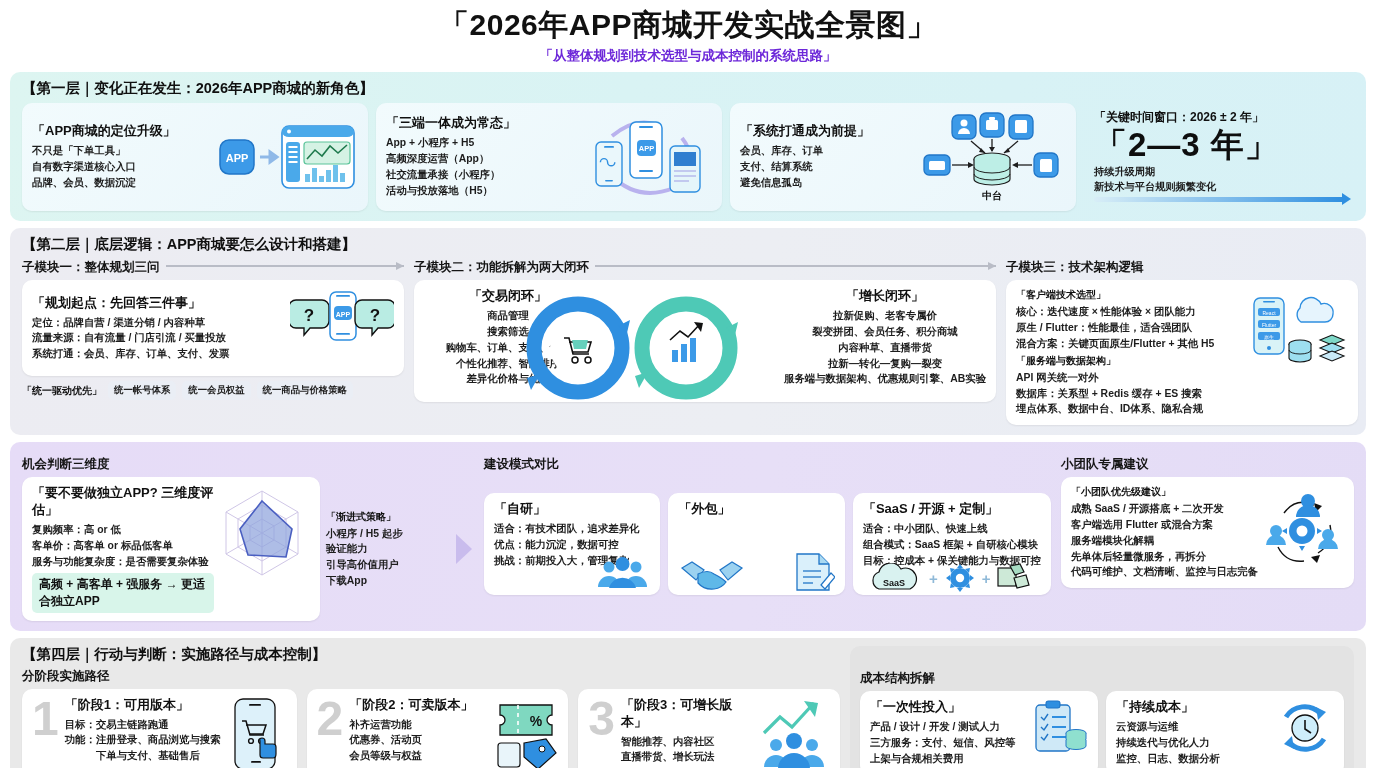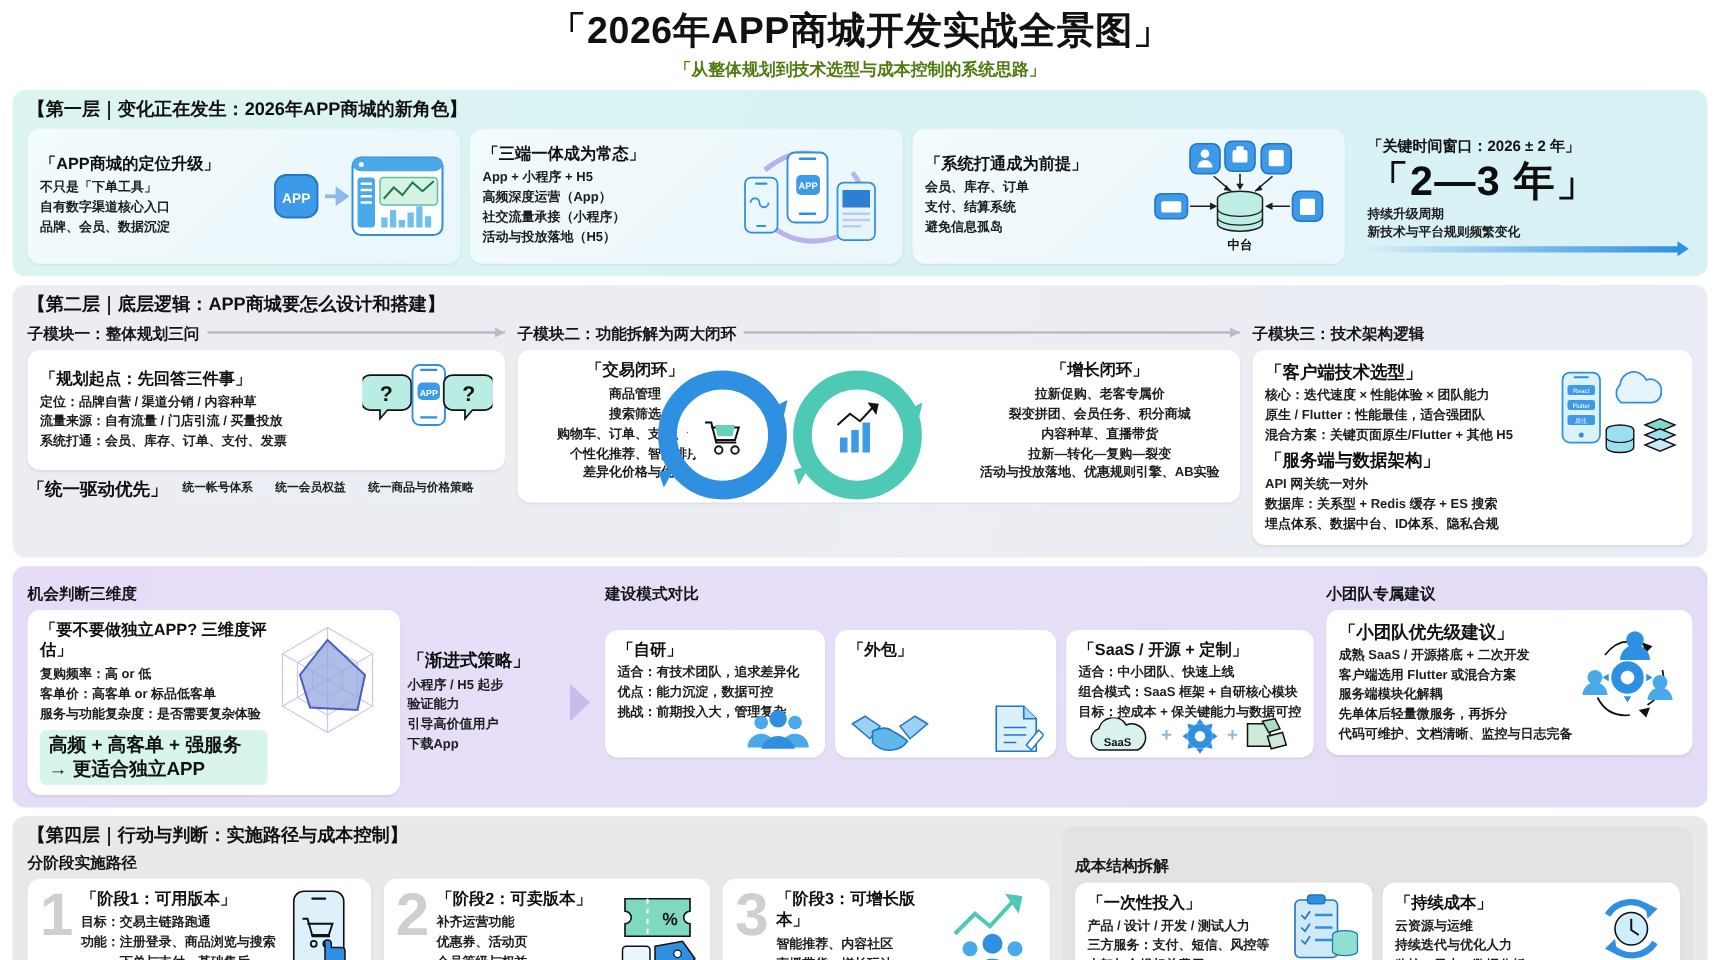--- a/index.html
+++ b/index.html
@@ -11,40 +11,40 @@
     overflow: hidden;
   }
   .page { width: 1376px; height: 544px; position: relative; padding: 0 10px; }
 
   
   .header { text-align: center; padding-top: 6px; }
   .main-title {
     font-size: 30px; font-weight: 900; letter-spacing: .5px; color: #111;
     line-height: 1.25;
   }
-  .sub-title { font-size: 13.5px; font-weight: 700; color: #4d7c0f; margin-top: 3px; }
+  .sub-title { font-size: 13.5px; font-weight: 700; color: #6d28d9; margin-top: 3px; }
 
   
   .layer { border-radius: 10px; padding: 8px 12px 10px 12px; margin-top: 7px; position: relative; }
   .layer-title { font-size: 14.5px; font-weight: 800; color: #101010; line-height: 1.2; }
   .sub-label { font-size: 12.5px; font-weight: 800; color: #151515; margin-top: 4px; }
 
   .l1 { background: linear-gradient(100deg,#ddf5f1 0%, #d9f3f4 45%, #d7f1f6 100%); }
   .l2 { background: linear-gradient(100deg,#ececf2 0%, #eceef3 55%, #e9ecf4 100%); }
   .l3 { background: linear-gradient(100deg,#e6dcf7 0%, #e7dff7 55%, #e4dcf6 100%); }
   .l4 { background: #e9e9e9; }
 
   .card {
     background: #fff; border-radius: 10px; padding: 8px 10px;
     box-shadow: 0 1px 2px rgba(0,0,0,.07);
     position: relative;
   }
   .card.tint { background: linear-gradient(135deg,#f2fbfd 0%, #eaf6fb 100%); }
   .card-title { font-size: 13px; font-weight: 800; color: #101010; margin-bottom: 3px; line-height:1.3; }
-  .card-title.sm { font-size: 14px; }
+  .card-title.sm { font-size: 10px; }
   .lines { font-size: 10.4px; font-weight: 700; color: #1d1d1d; line-height: 1.52; }
   .lines div { white-space: nowrap; }
 
   
   .l1row { display: flex; gap: 8px; margin-top: 6px; align-items: stretch; }
   .l1card { flex: 1 1 0; display: flex; align-items: center; justify-content: space-between; min-height: 96px; }
   .l1card .txt { padding-right: 4px; }
   .l1right { width: 270px; flex: 0 0 270px; padding: 6px 10px; display:flex; flex-direction:column; justify-content:center; }
   .kw-small { font-size: 12px; font-weight: 800; color: #111; }
   .kw-big { font-size: 33px; font-weight: 900; color: #0e0e0e; line-height: 1.15; letter-spacing: 1px; }
@@ -60,21 +60,21 @@
   .c3 { flex: 0 0 352px; }
   .modhead { display:flex; align-items:center; gap:6px; }
   .arrowline { flex:1; height:1.5px; background:#b9bcc6; position:relative; }
   .arrowline:after { content:""; position:absolute; right:0; top:-3.5px; border-left:8px solid #b9bcc6; border-top:4.5px solid transparent; border-bottom:4.5px solid transparent; }
   .pillrow { display:flex; gap:6px; align-items:center; margin-top:5px; }
   .pill { background:#eaeef5; border-radius:5px; padding:3px 6px; font-size:9.4px; font-weight:800; color:#222; white-space:nowrap; }
   .twoloop { display:flex; gap:8px; }
 
   
   .l3row { display:flex; gap:10px; align-items:flex-start; }
-  .hl { background:#d8f5ea; border-radius:5px; padding:3px 7px; display:inline-block; font-size:15px; font-weight:800; color:#111; margin-top:4px; }
+  .hl { background:#d8f5ea; border-radius:5px; padding:3px 7px; display:inline-block; font-size:12px; font-weight:800; color:#111; margin-top:4px; }
 
   
   .l4row { display:flex; gap:10px; }
   .stage { display:flex; align-items:flex-start; gap:6px; flex:1; }
   .bignum { font-size: 48px; font-weight: 900; color: #cfcfcf; line-height: .92; flex: 0 0 auto; }
   .panel { background:#e3e3e3; border-radius:10px; padding:8px 10px; }
 
   svg { display:block; }
   .icon { flex: 0 0 auto; }
 </style>
@@ -310,21 +310,21 @@
                 <div>差异化价格与优惠</div>
               </div>
             </div>
             <div style="margin-left:184px;">
               <div class="card-title">「增长闭环」</div>
               <div class="lines">
                 <div>拉新促购、老客专属价</div>
                 <div>裂变拼团、会员任务、积分商城</div>
                 <div>内容种草、直播带货</div>
                 <div>拉新—转化—复购—裂变</div>
-                <div>活动与投放落地、优惠规则引擎、AB实验</div>
+                <div>服务端与数据架构、优惠规则引擎、AB实验</div>
               </div>
             </div>
           </div>
         </div>
       </div>
 
       <div class="c3">
         <div class="sub-label">子模块三：技术架构逻辑</div>
         <div class="card" style="margin-top:4px; min-height:122px; display:flex; justify-content:space-between;">
           <div>

